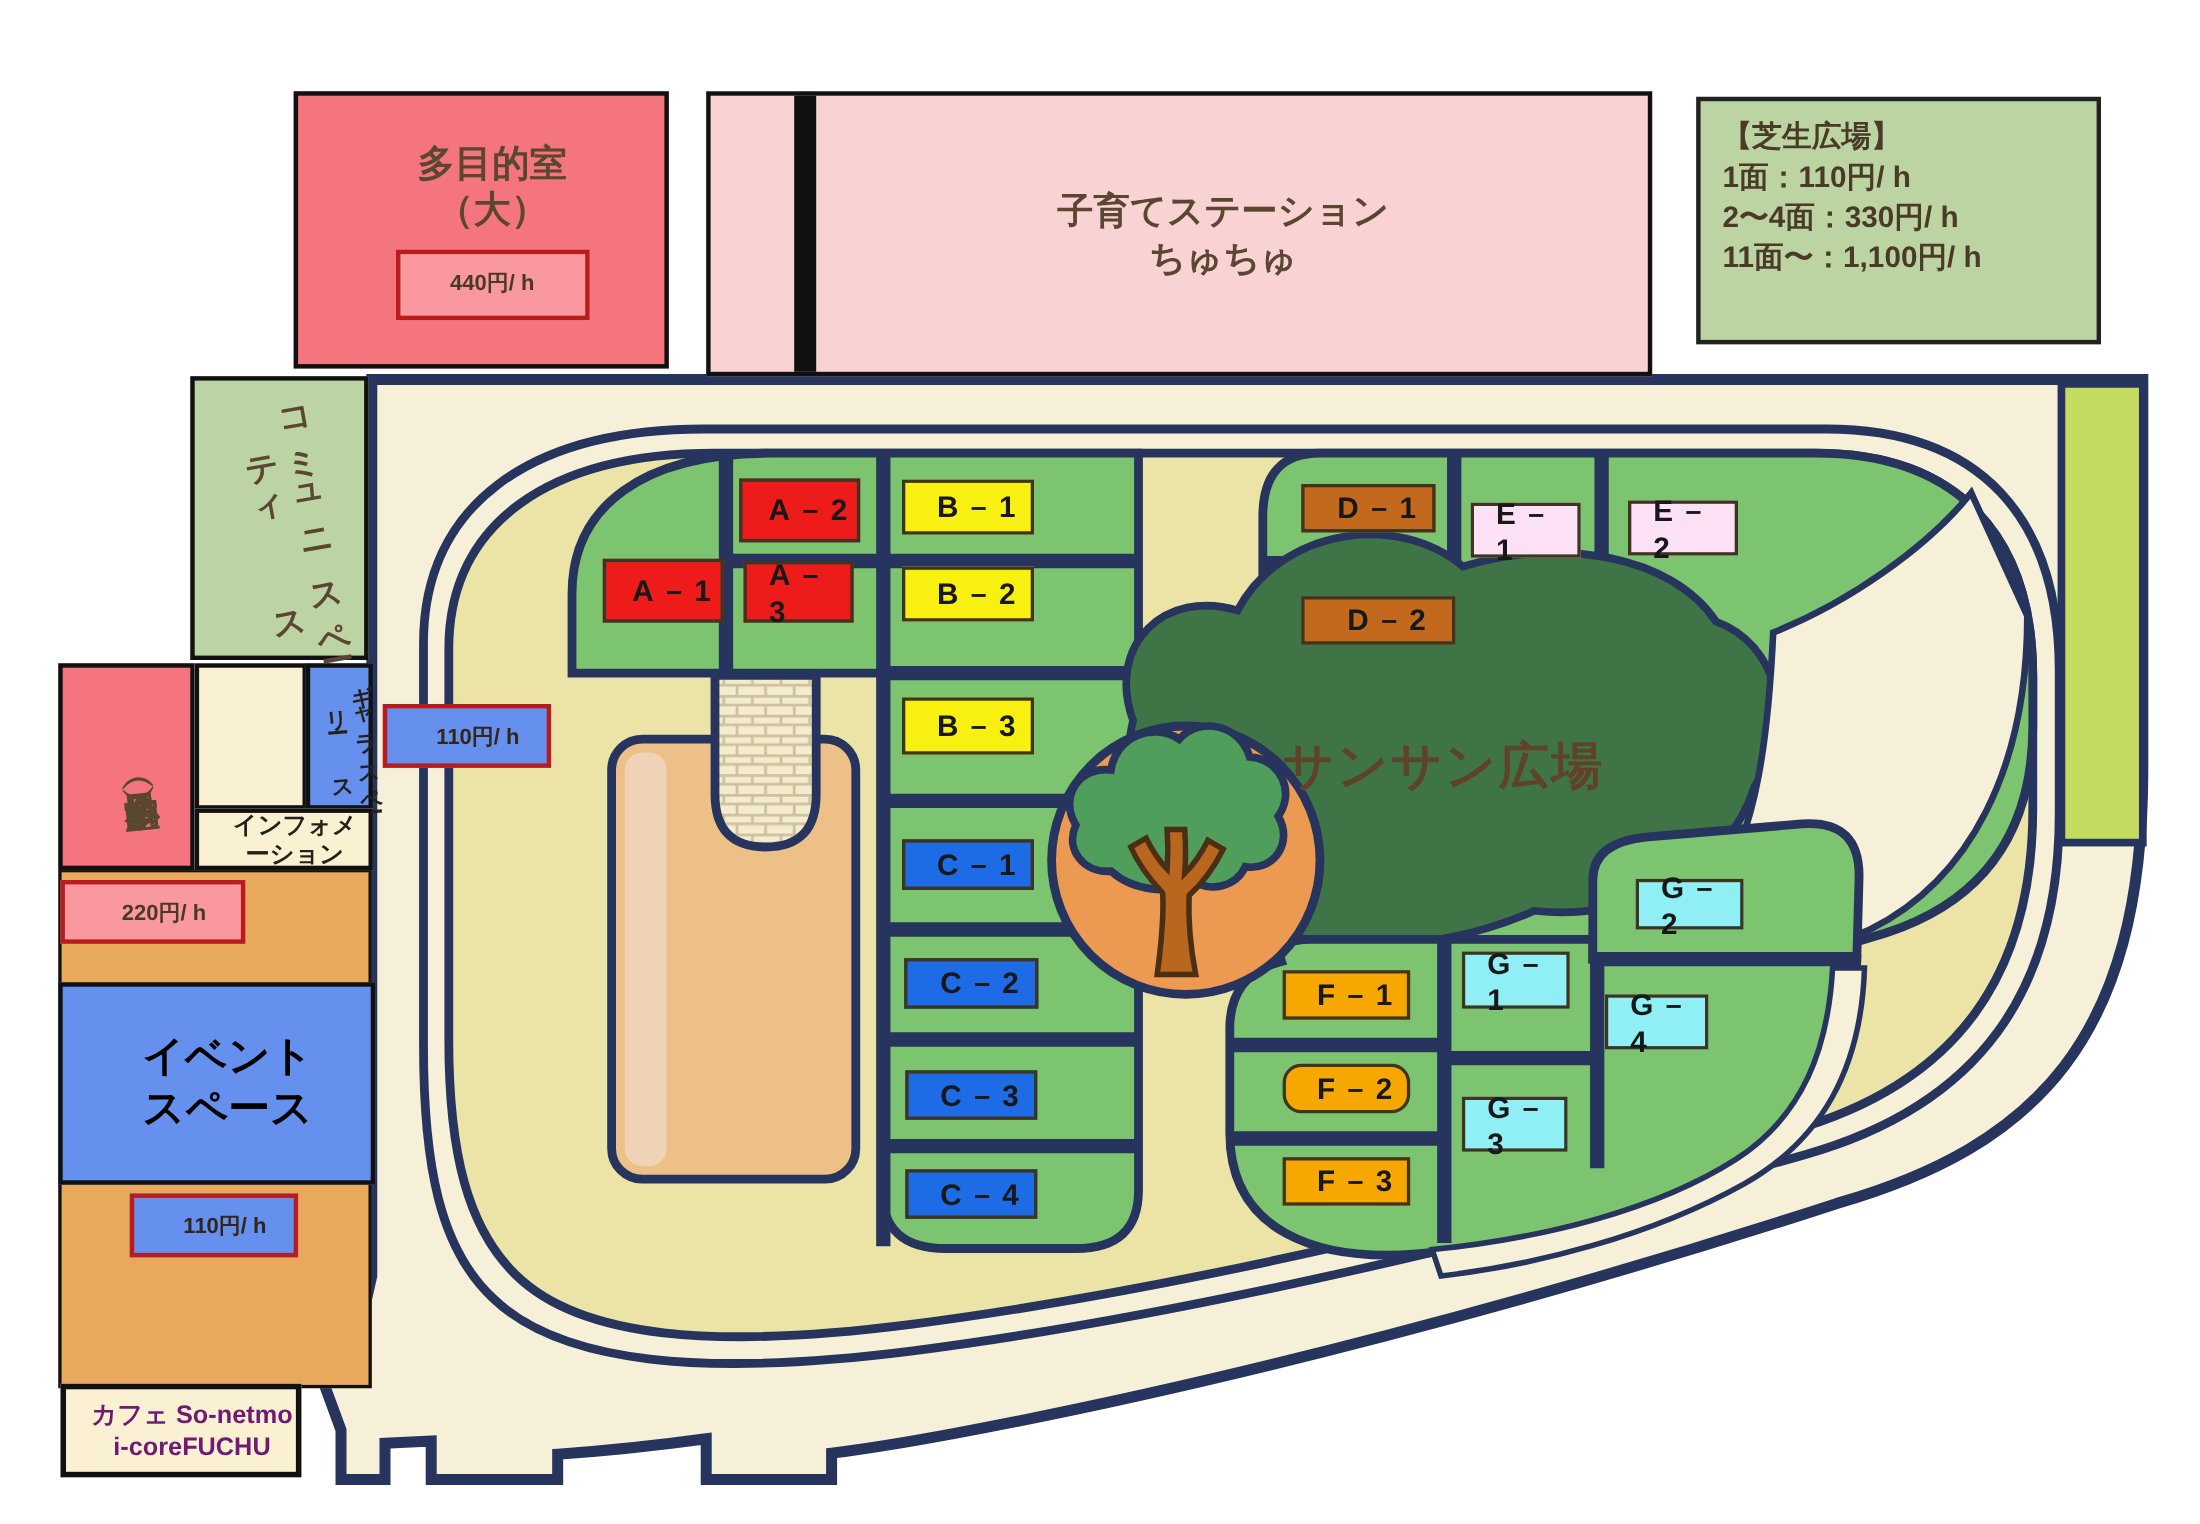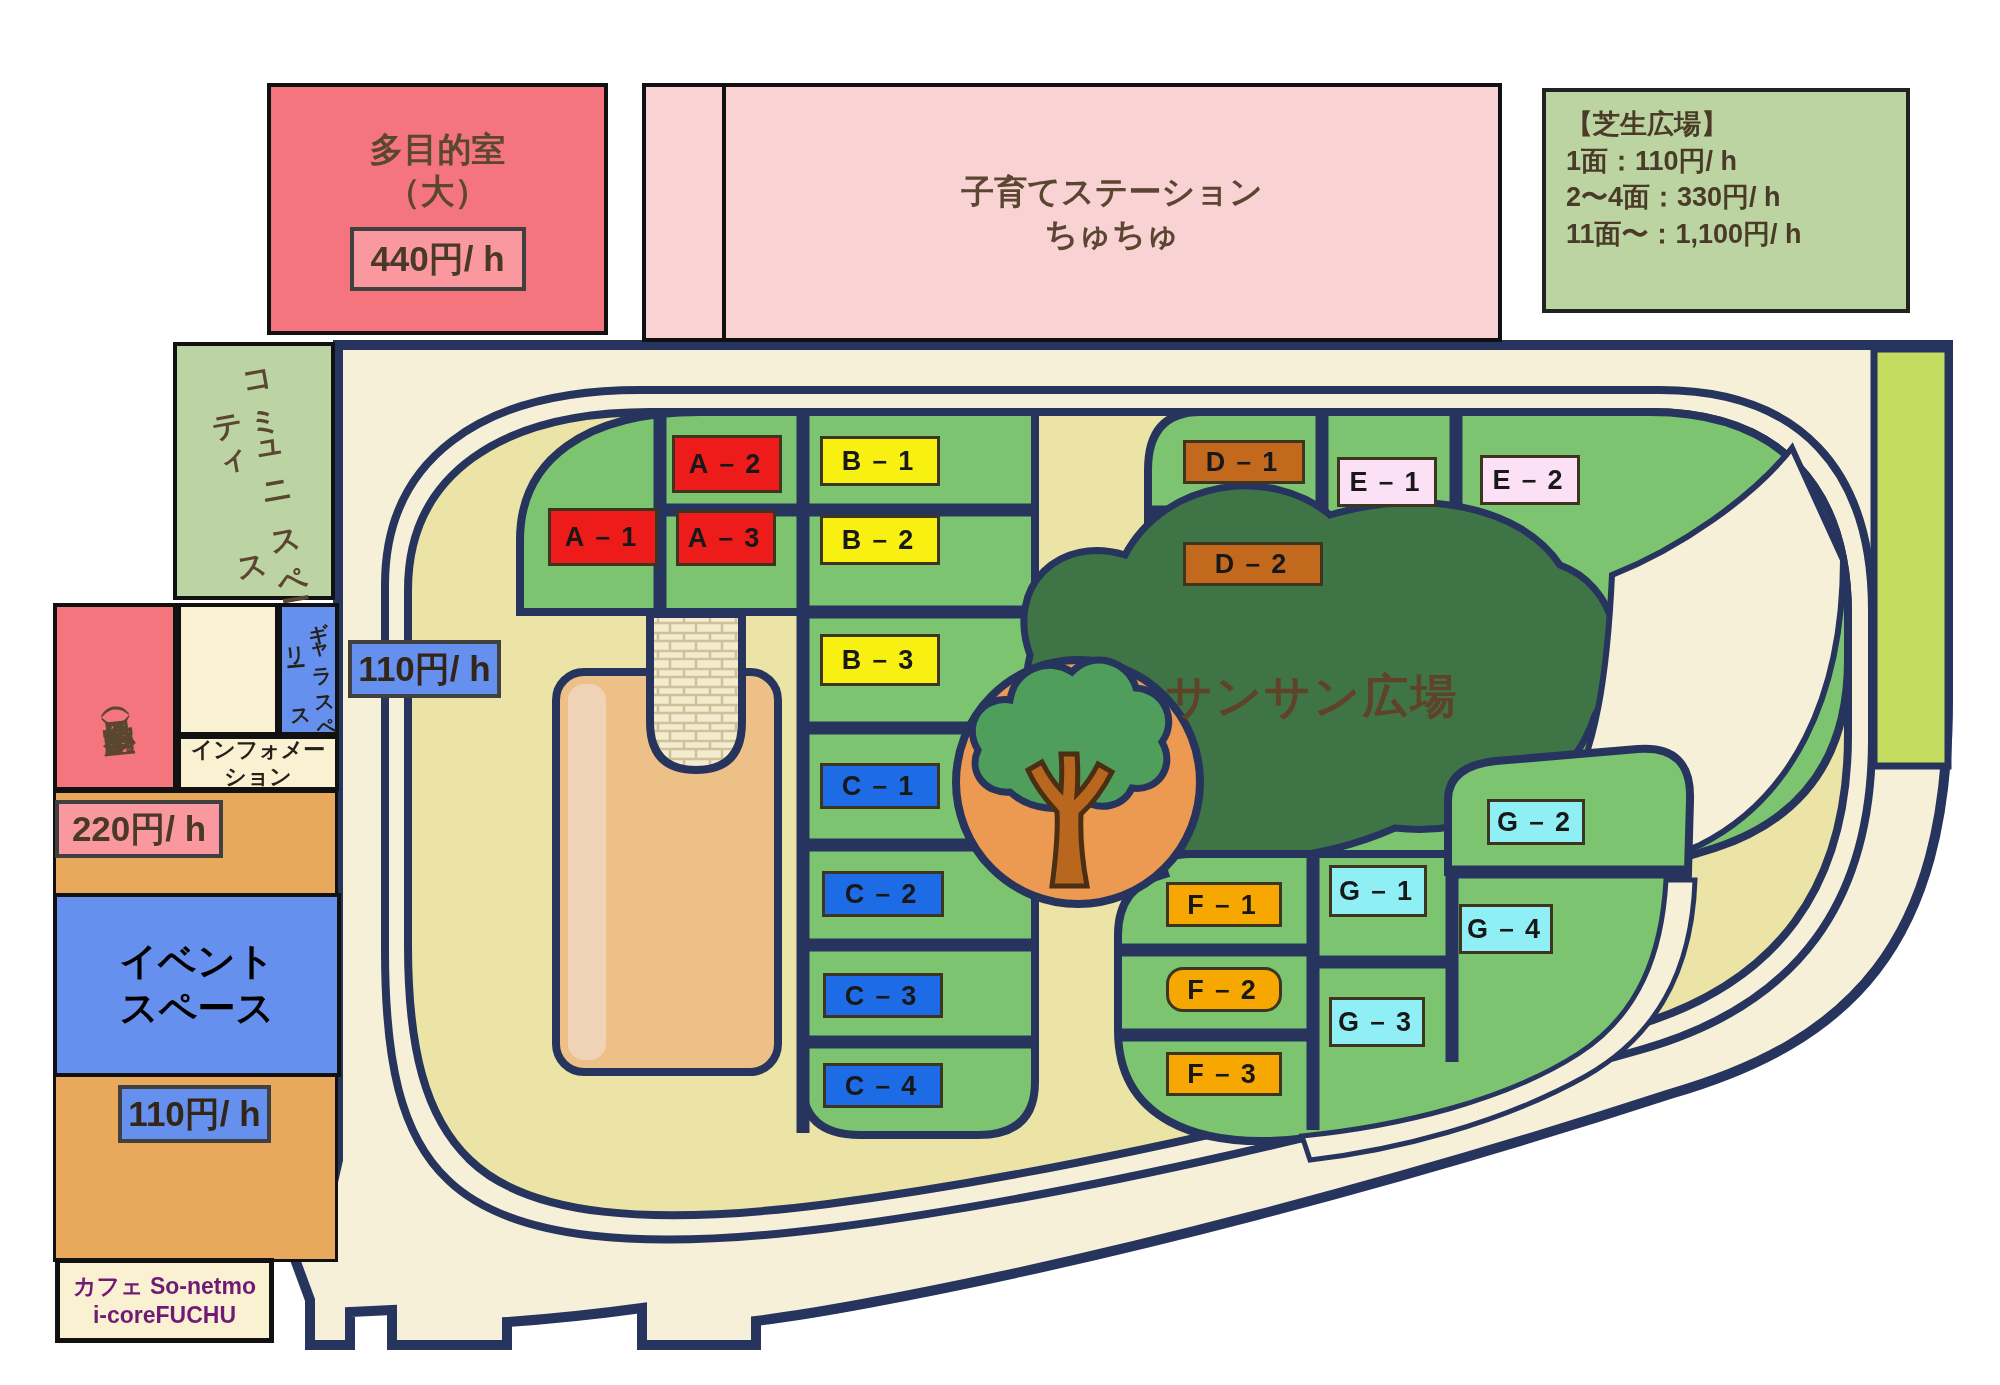--- a/index.html
+++ b/index.html
@@ -1,24 +1,24 @@
 <!DOCTYPE html>
 <html><head>
 <meta charset="utf-8">
 <style>
   html,body{margin:0;padding:0;background:#fff;}
   #stage{position:relative;width:2000px;height:1385px;background:#fff;overflow:hidden;
          font-family:"Liberation Sans","DejaVu Sans",sans-serif;font-weight:bold;color:#5B4632;}
-  .abs{position:absolute;box-sizing:border-box;}
+  .abs{position:absolute;box-sizing:border-box;padding-left:20px;}
   .fac{border:4px solid #111;display:flex;flex-direction:column;align-items:center;justify-content:center;
        text-align:center;line-height:1.25;z-index:2;}
   .chip{border:3px solid #3E3520;display:flex;align-items:center;justify-content:center;
         color:#181818;letter-spacing:5px;z-index:3;font-size:27px;}
-  .price{border:4px solid #404040;display:flex;align-items:center;justify-content:center;
-         font-size:35px;color:#4a3828;z-index:3;}
+  .price{border:4px solid #b91c1c;display:flex;align-items:center;justify-content:center;
+         font-size:20px;color:#4a3828;z-index:3;}
   .vert{writing-mode:vertical-rl;display:flex;}
   .vert div{margin:0 4px;}
   svg{position:absolute;left:0;top:0;z-index:0;}
   .lawnbox{border:4px solid #222;z-index:2;padding:14px 20px;font-size:27px;line-height:1.36;color:#4a3a28;}
 </style>
 </head>
 <body>
 
 <div id="stage">
 

